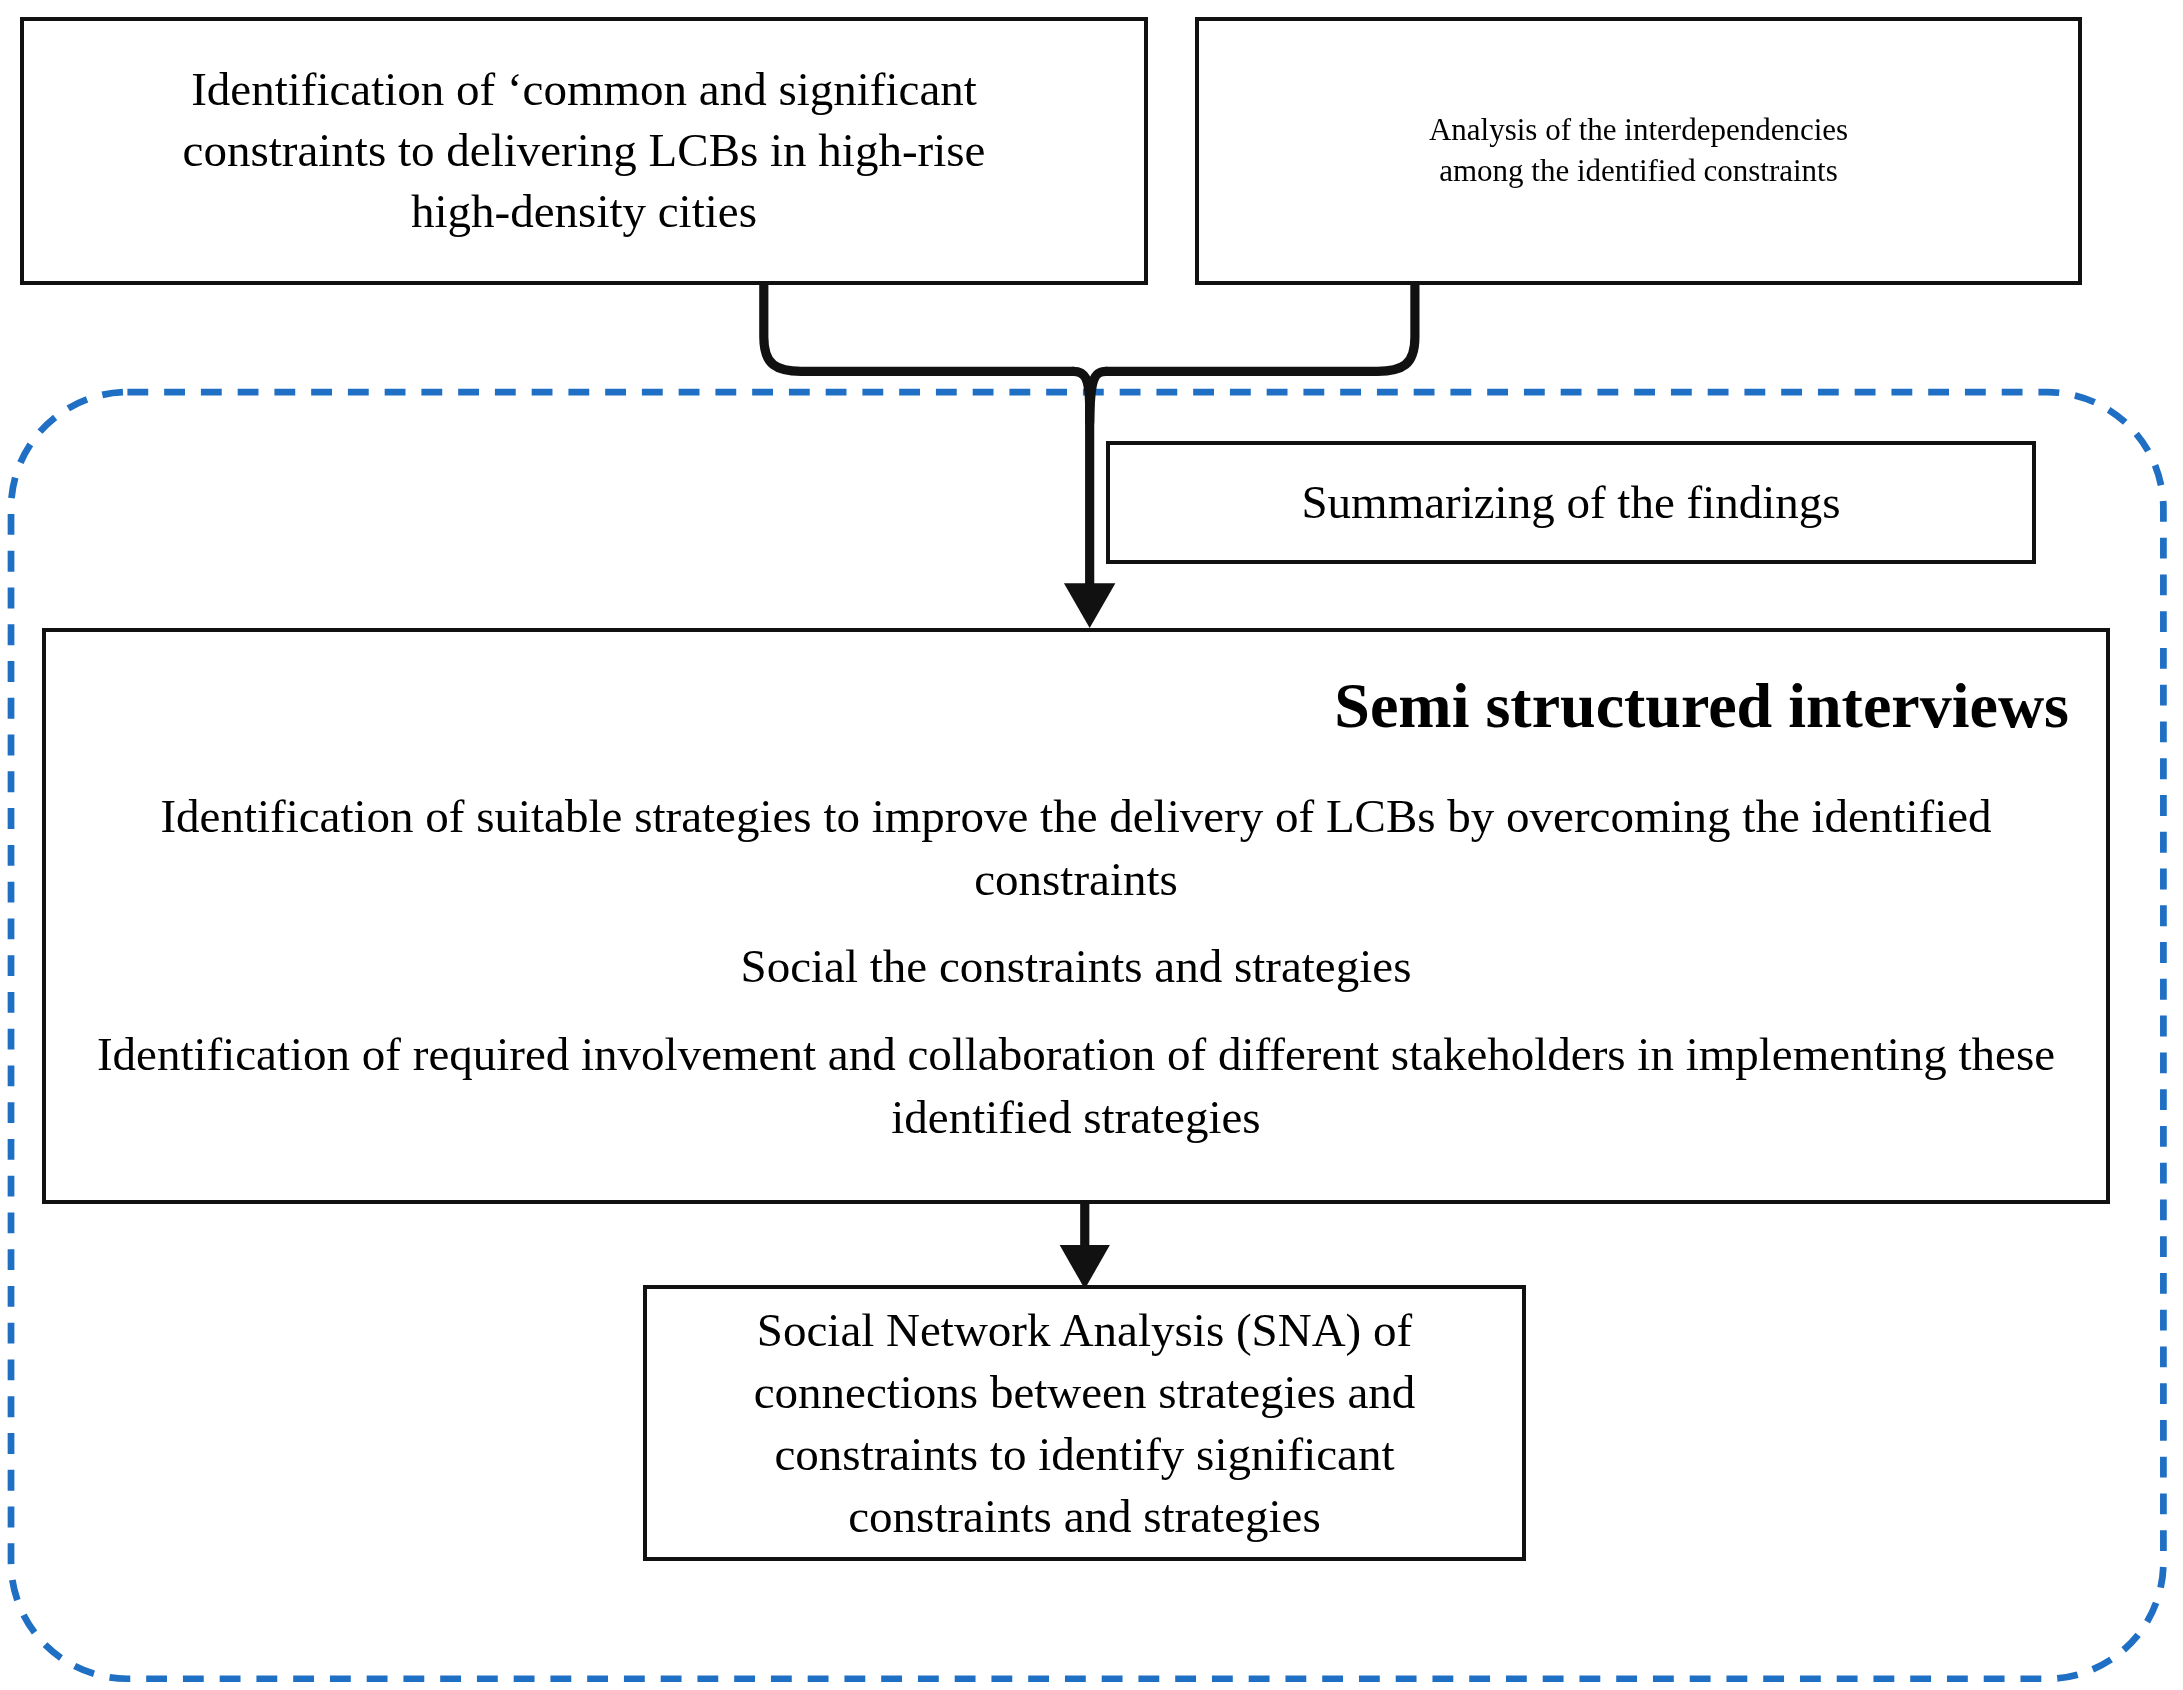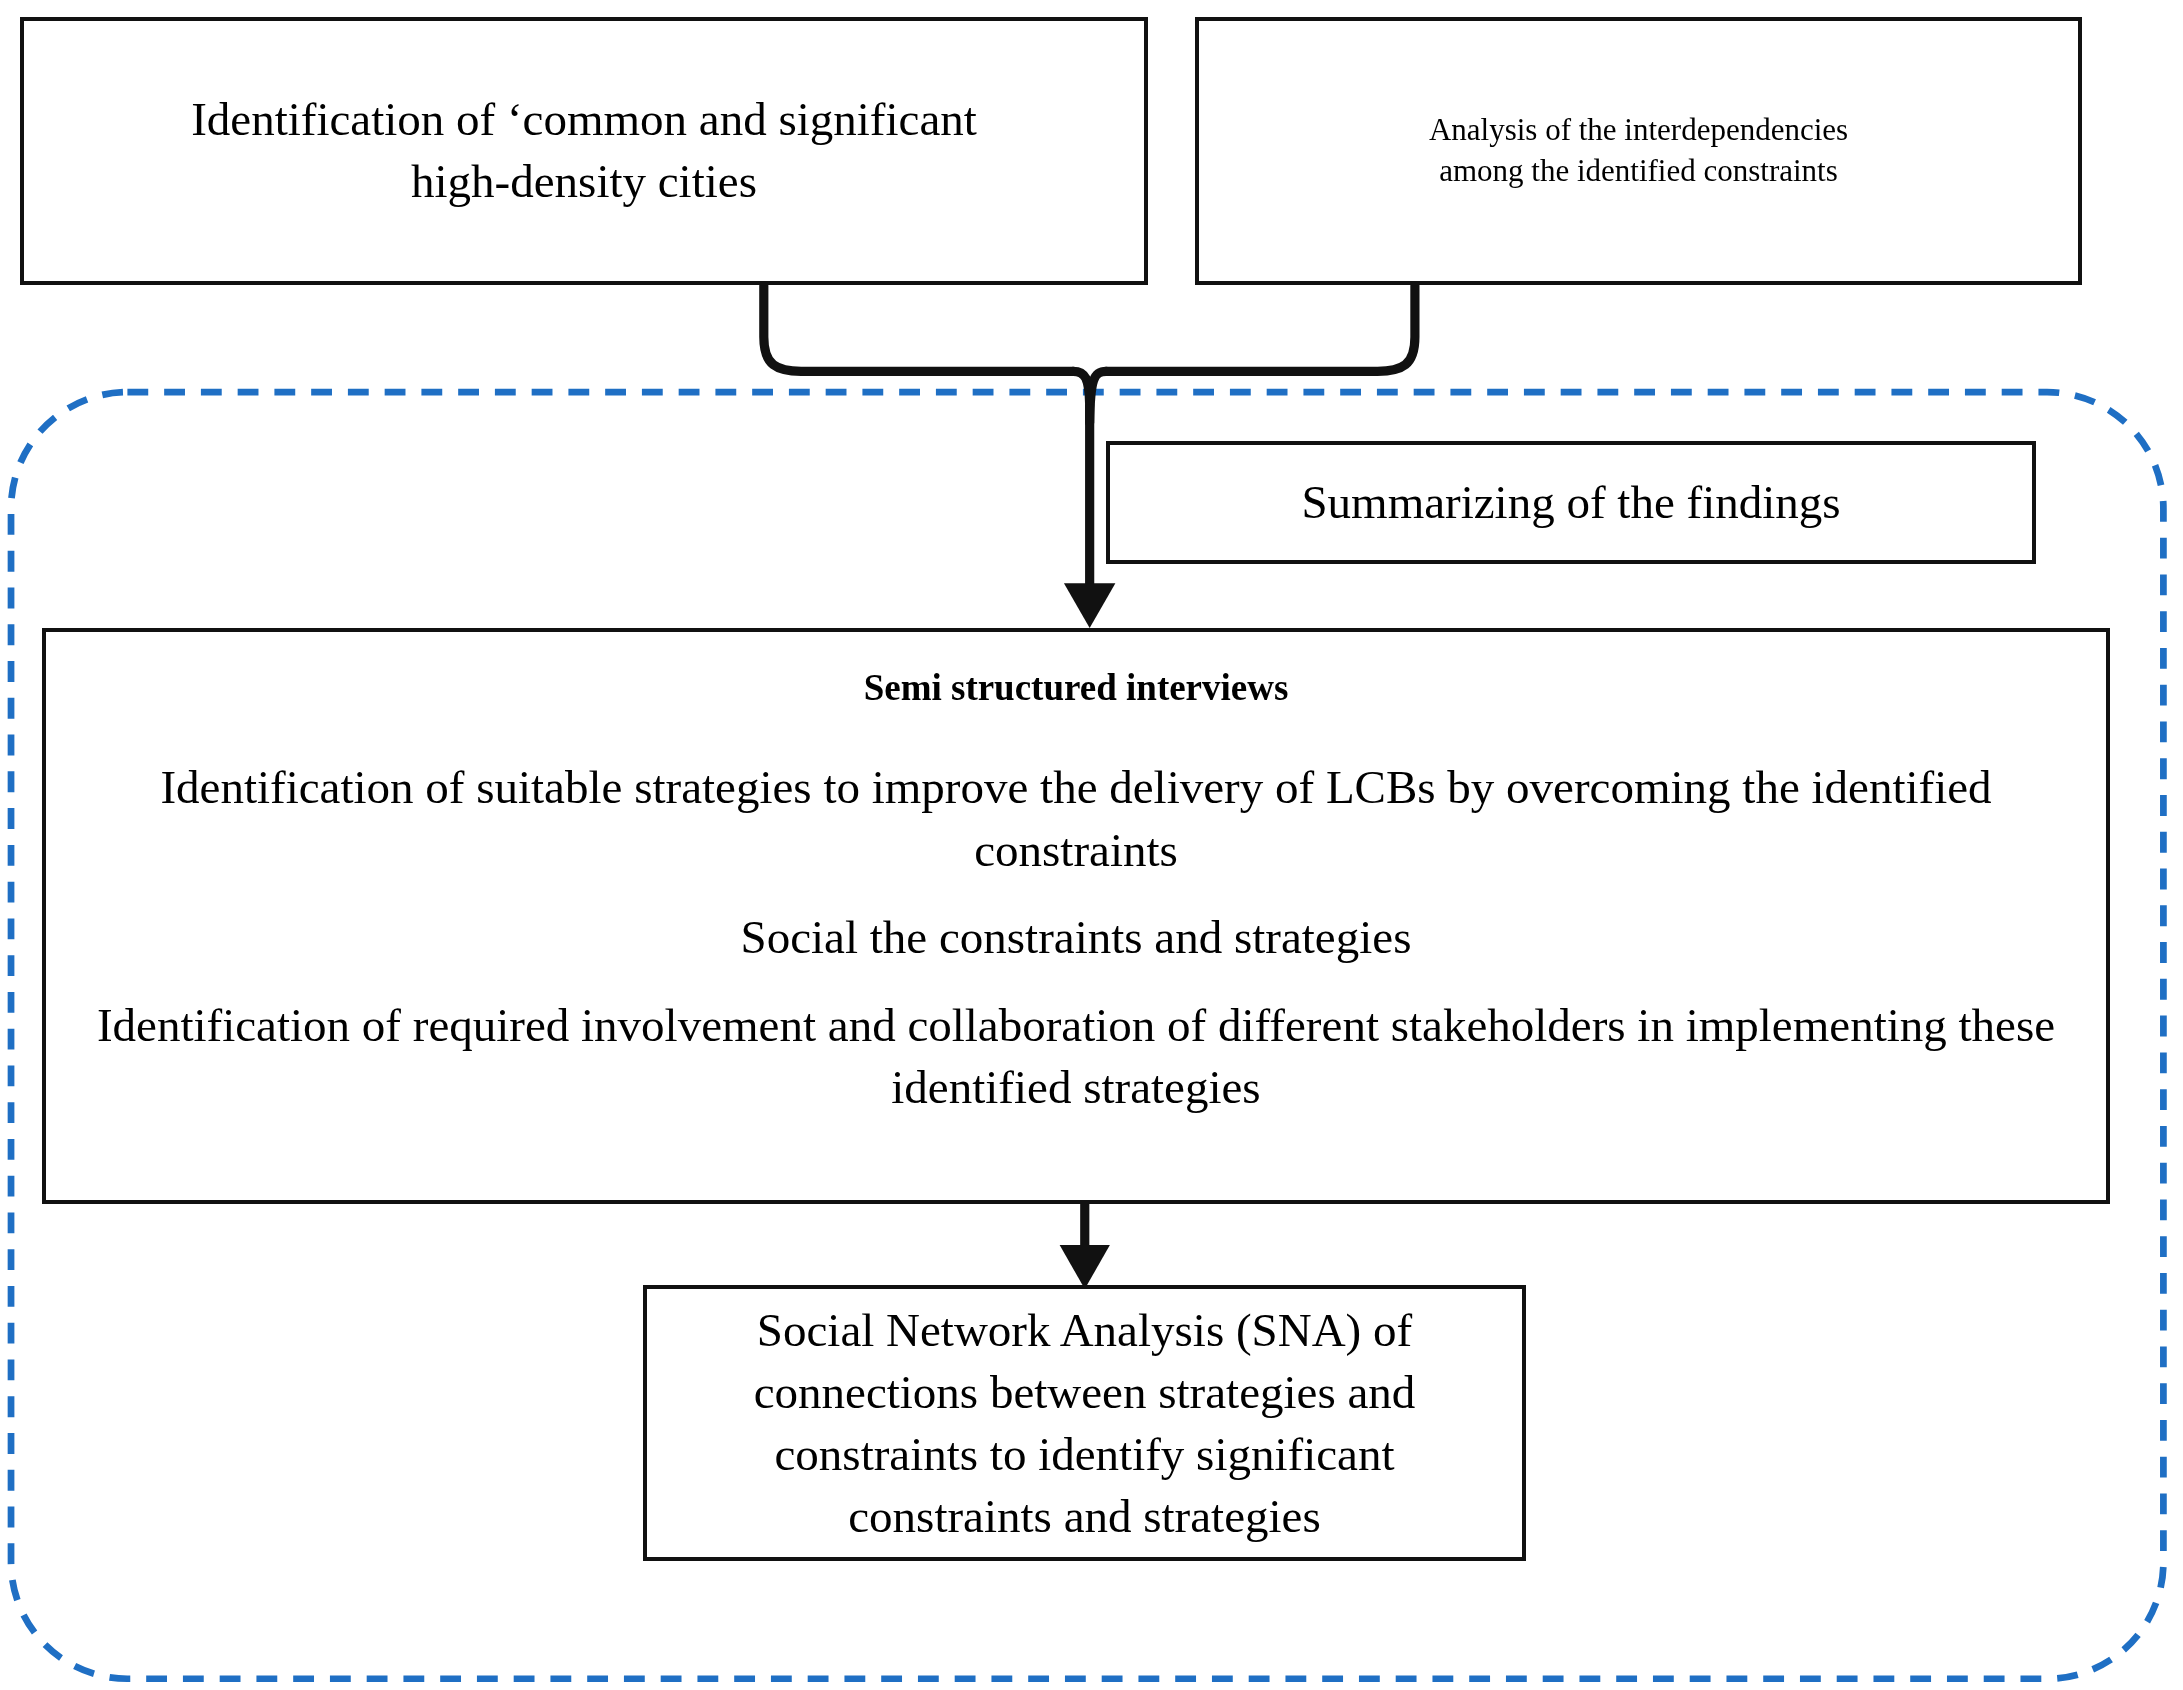--- a/index.html
+++ b/index.html
@@ -78,24 +78,25 @@
     left: 42px;
     top: 628px;
     width: 2068px;
     height: 576px;
     font-size: 47px;
     padding: 16px 37px 18.4px 37px;
     justify-content: flex-start;
   }
   #box-interviews .heading {
     font-weight: bold;
-    font-size: 37px;
+    font-size: 64px;
     margin-top: 16px;
-    margin-bottom: 19px;
+    margin-bottom: 13px;
     line-height: 1.30;
+    text-align: right;
   }
   #box-interviews .para {
     margin-top: 24.5px;
     line-height: 1.34;
     width: 100%;
   }
 
   #box-sna {
     left: 643px;
     top: 1285px;
@@ -139,20 +140,21 @@
     <polygon points="1779,1025 1737,952 1821,952" fill="#111111"></polygon>
   </svg>
 
   <svg class="svg-layer" viewBox="0 0 3564 2760" preserveAspectRatio="none">
     <line x1="1771" y1="1963" x2="1771" y2="2065" stroke="#111111" stroke-width="15"></line>
     <polygon points="1771,2104 1730,2032 1812,2032" fill="#111111"></polygon>
   </svg>
 
   <div class="box" id="box-constraints">
     <span class="line">Identification of ‘common and significant</span>
+    <span class="line">constraints to delivering LCBs in high-rise</span>
     <span class="line">high-density cities</span>
   </div>
 
   <div class="box" id="box-interdependencies">
     <span class="line">Analysis of the interdependencies</span>
     <span class="line">among the identified constraints</span>
   </div>
 
   <div class="box" id="box-summarizing">
     <span class="line">Summarizing of the findings</span>

